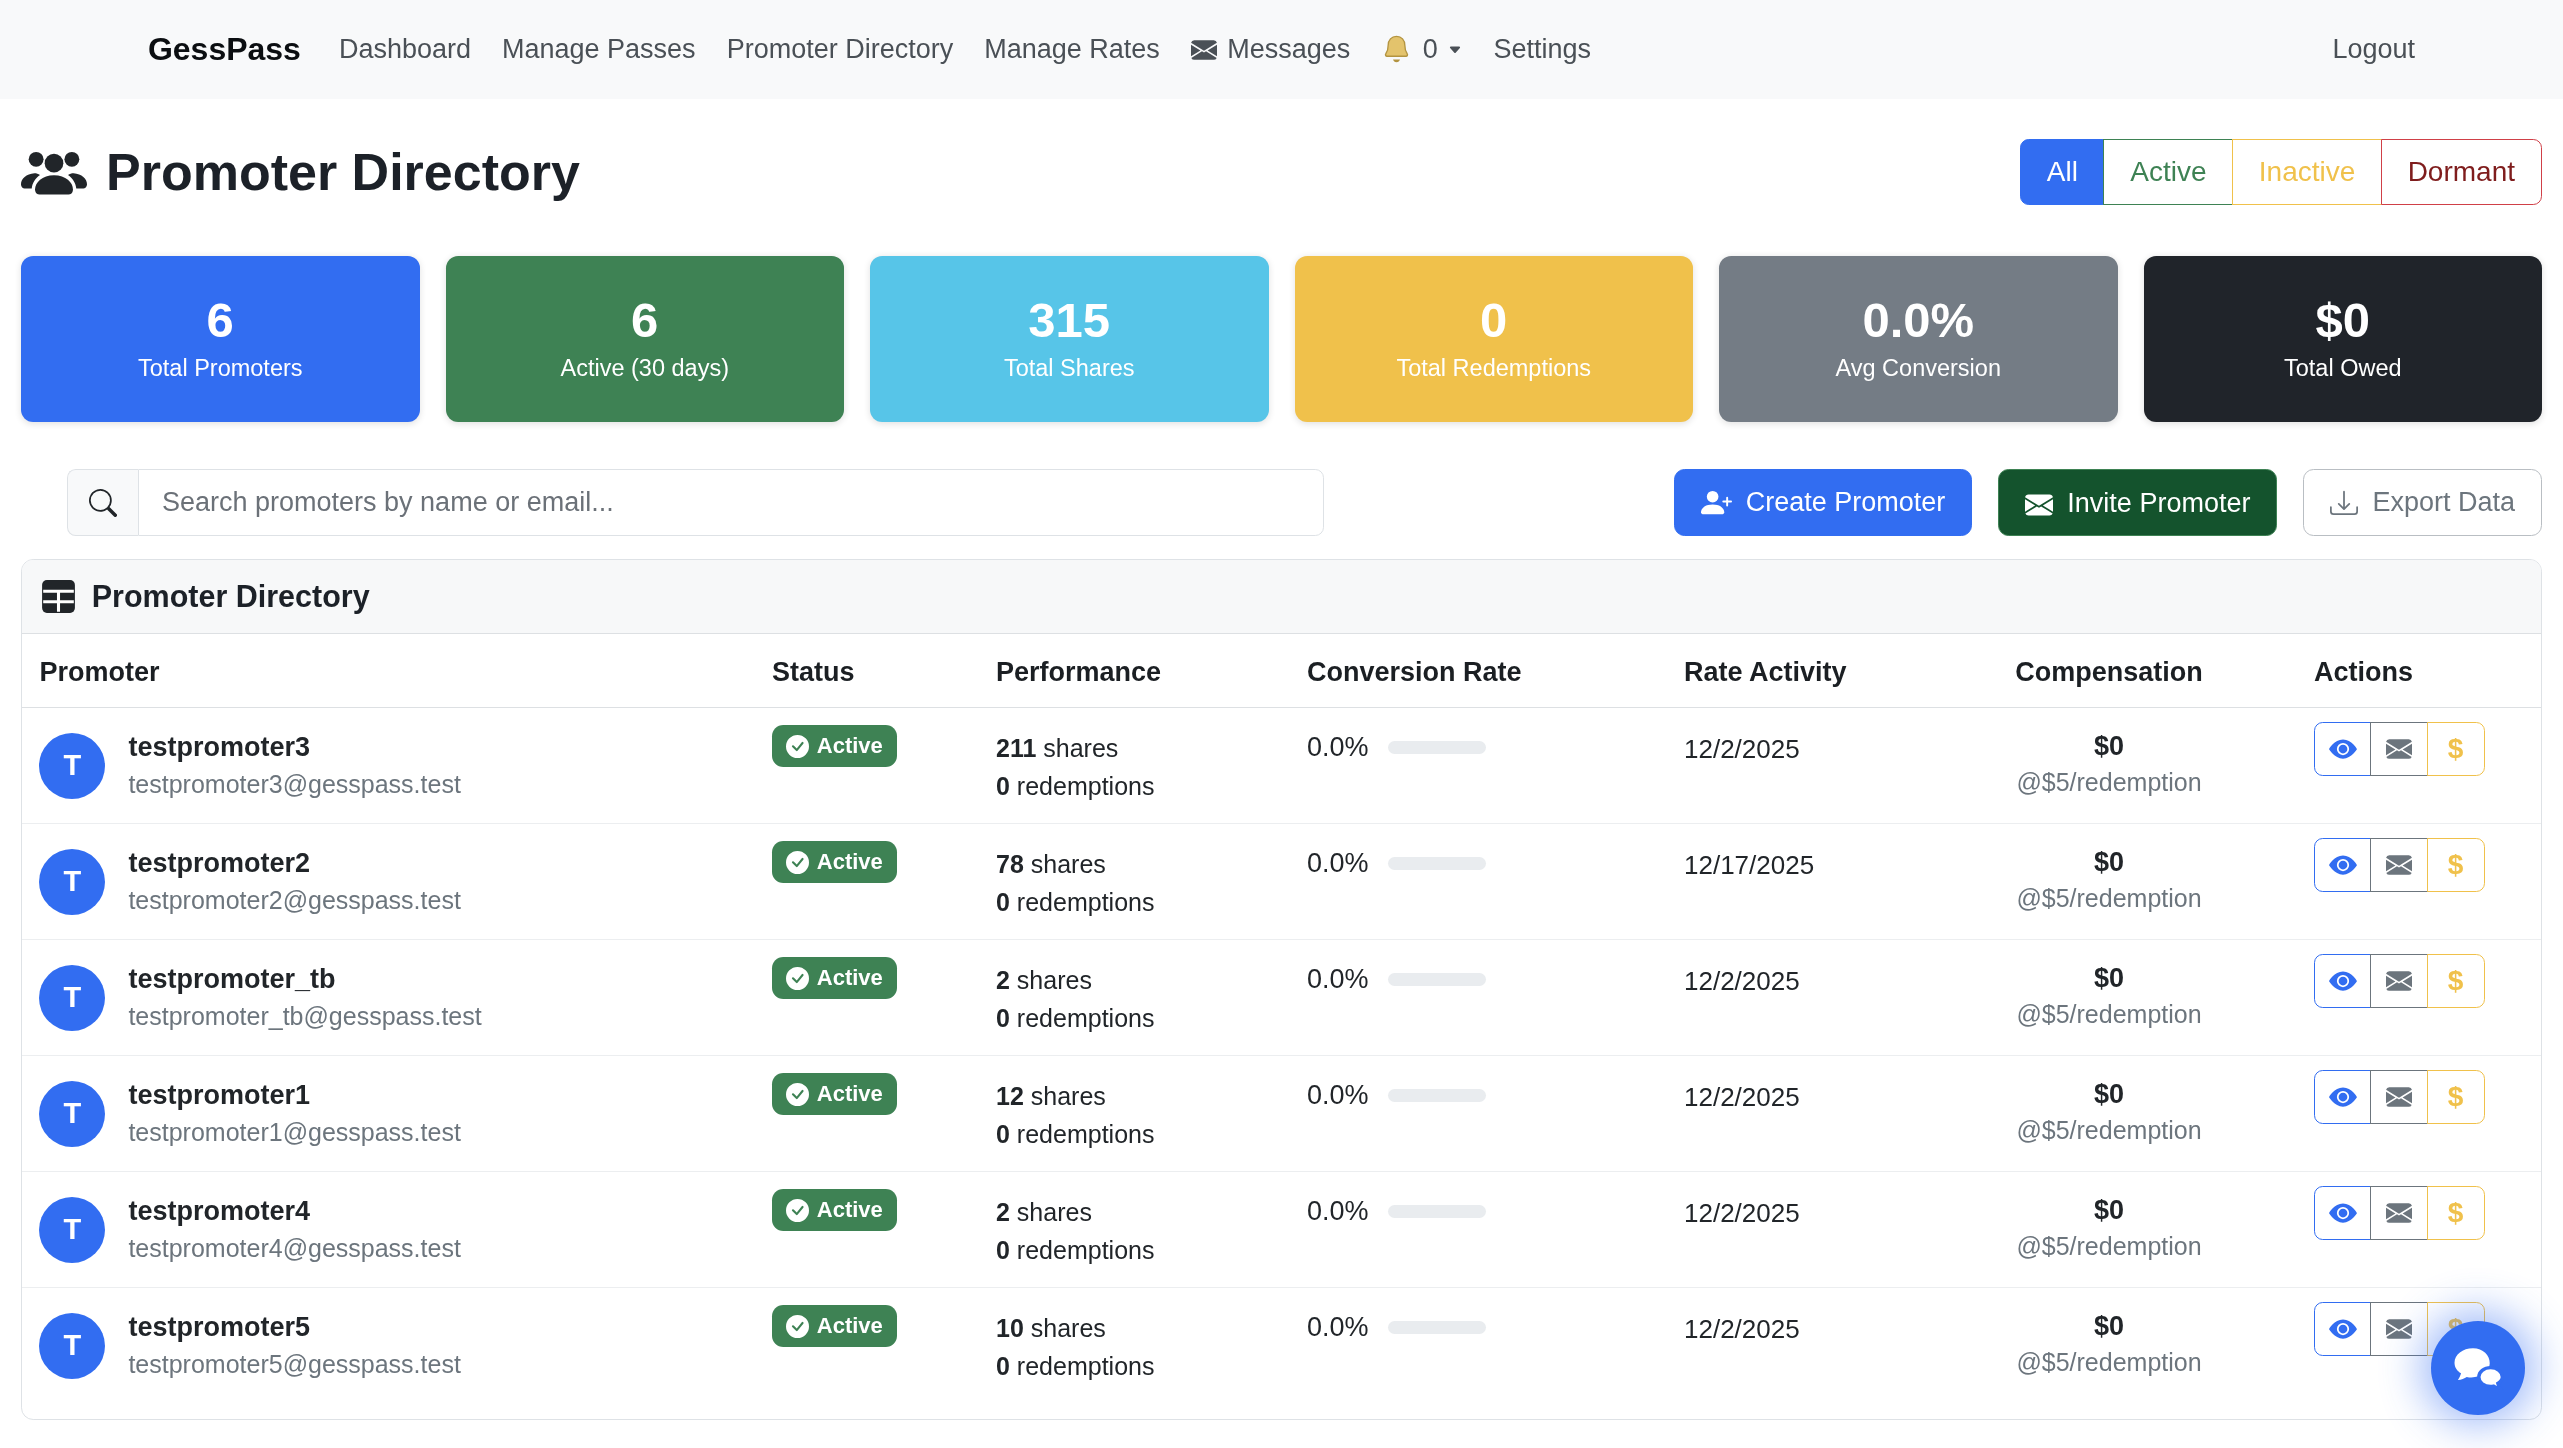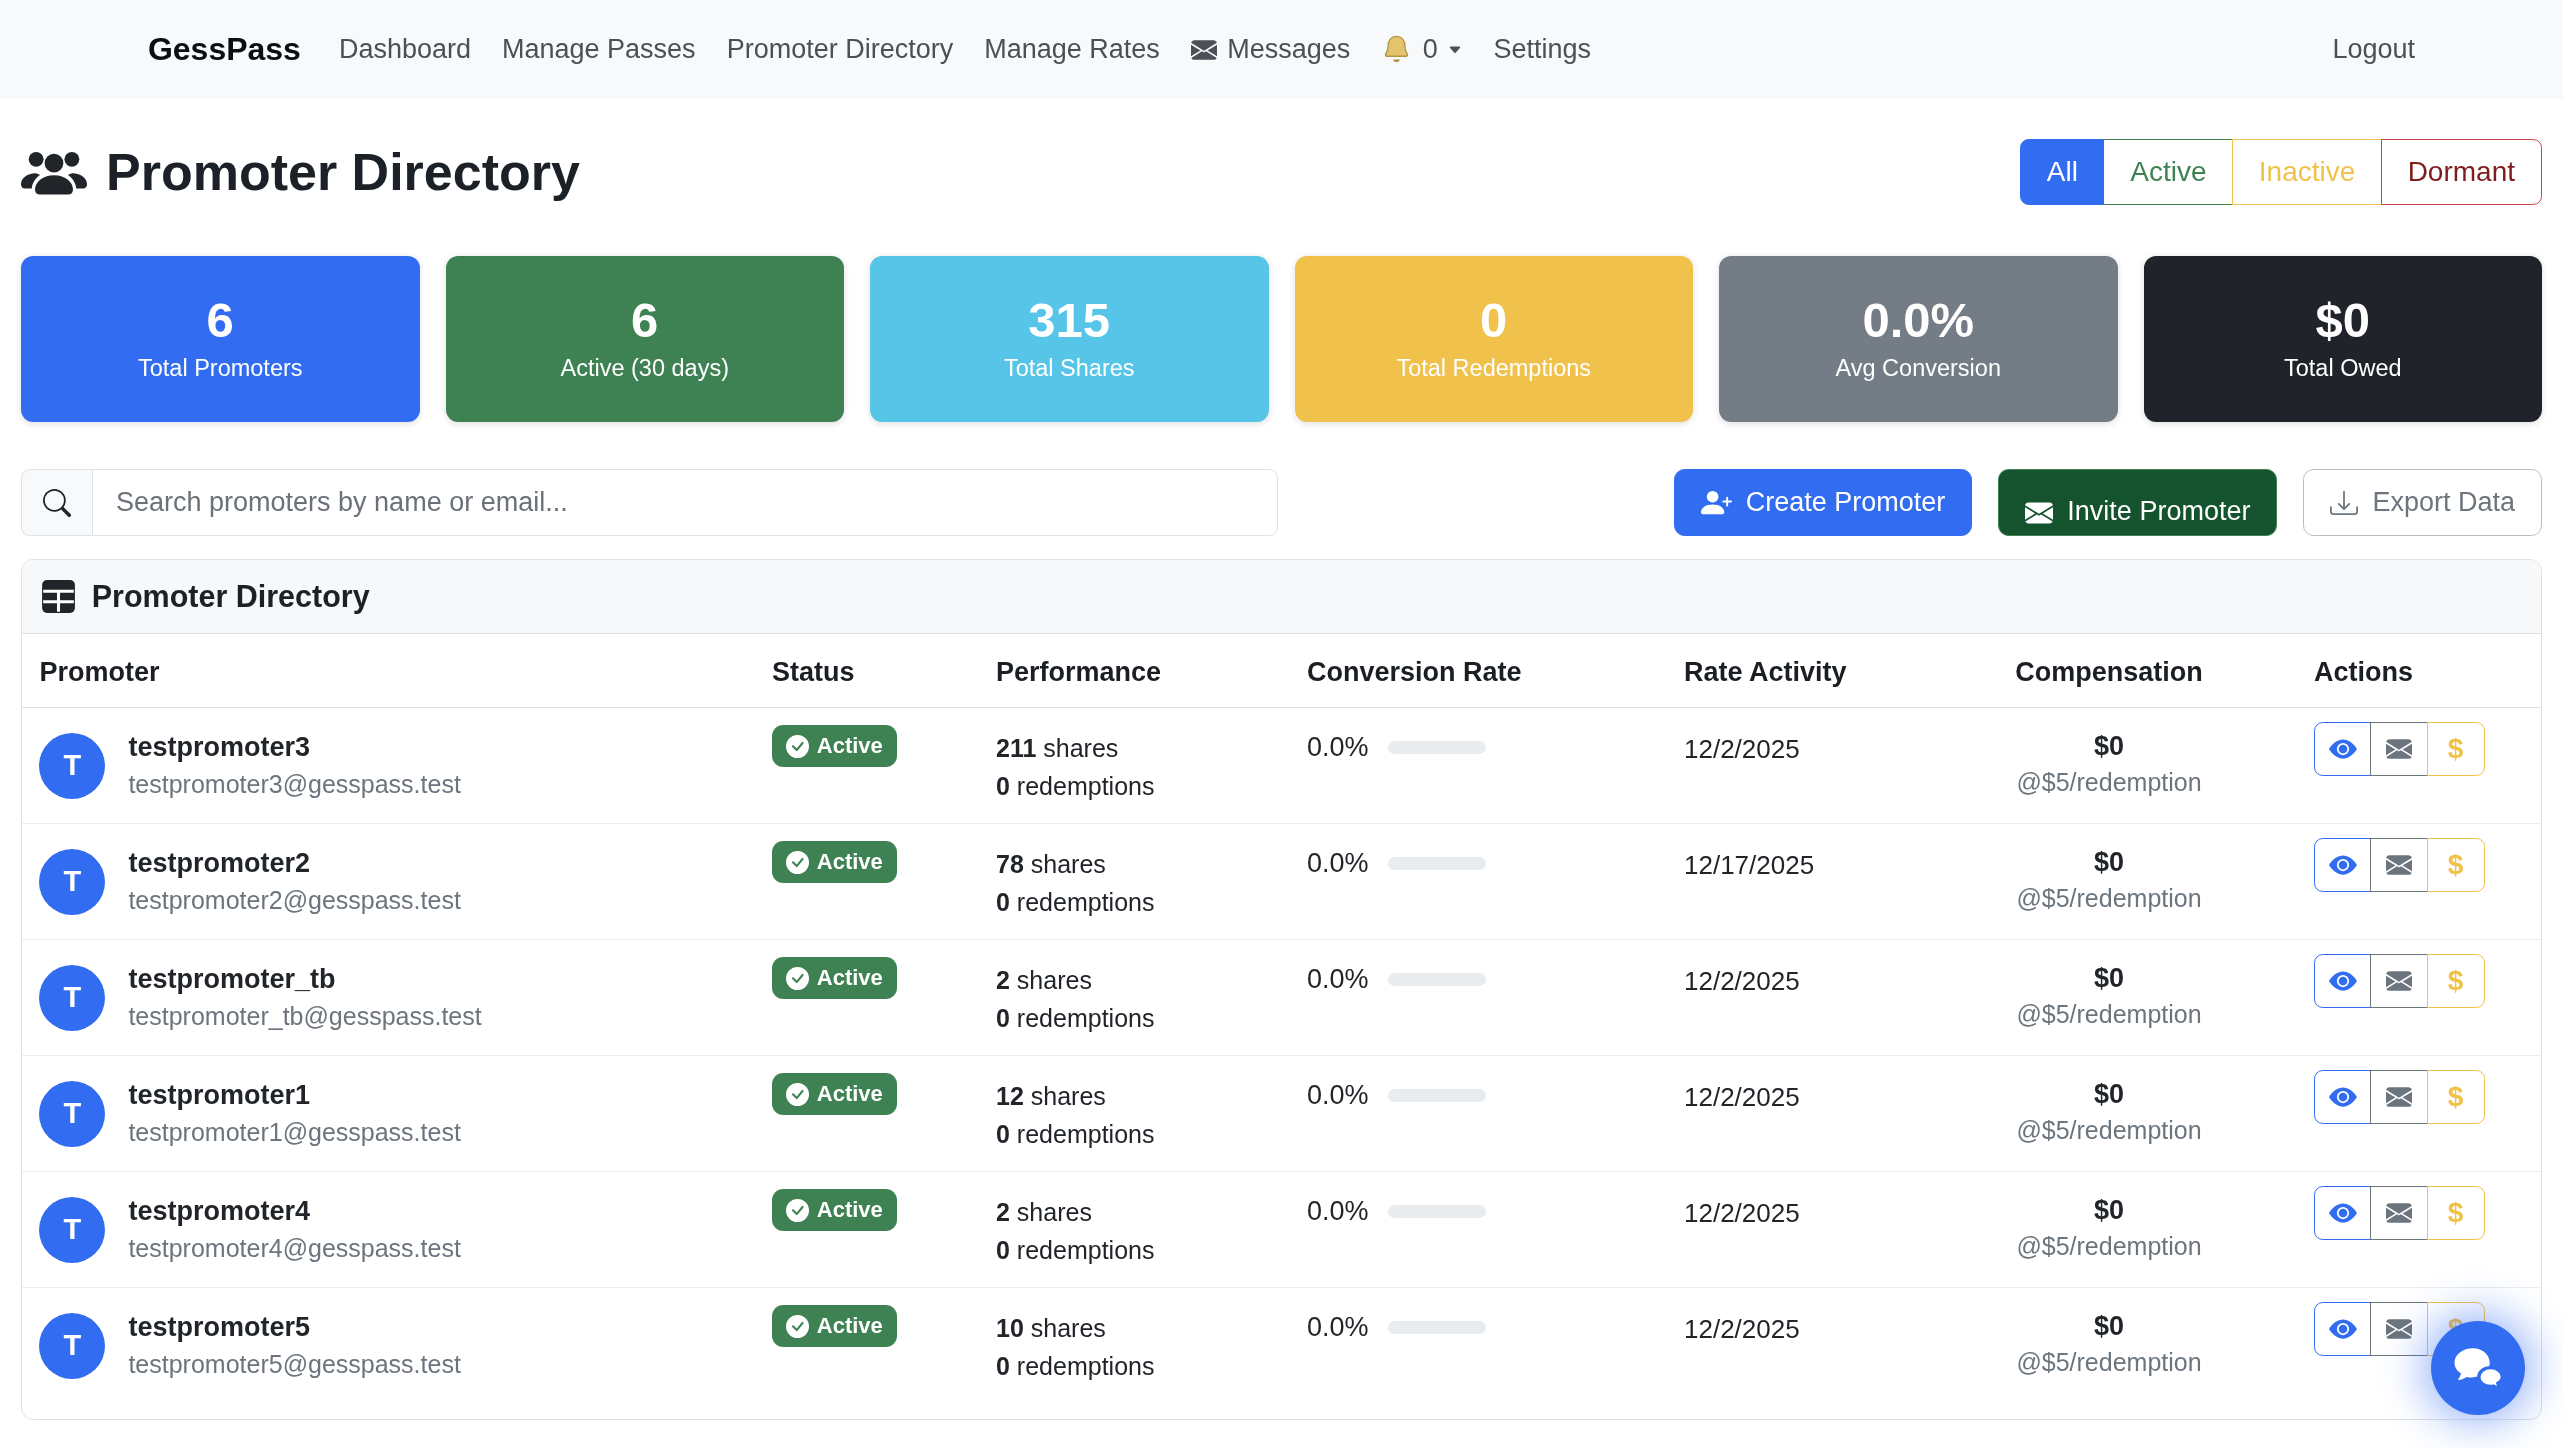--- a/index.html
+++ b/index.html
@@ -26,29 +26,29 @@
   .filter-btn:last-child { border-radius:0 8.7px 8.7px 0; }
 
   
   .stats-row { display:flex; gap:26px; margin-bottom:47px; }
   .stat-card { flex:1; height:166px; border-radius:12.2px; color:#fff; display:flex; flex-direction:column;
     align-items:center; justify-content:center; gap:10.5px; box-shadow:0 1.7px 7px rgba(0,0,0,.12); }
   .stat-value { font-size:49px; font-weight:bold; line-height:1; }
   .stat-label { font-size:23.5px; }
 
   
-  .toolbar-row { display:flex; align-items:center; justify-content:space-between; margin-bottom:23px; }
+  .toolbar-row { display:flex; align-items:center; justify-content:space-between; margin-bottom:23px;margin-left:46px; }
   .search-group { display:flex; width:1257px; height:67px; }
   .search-addon { width:71px; background:#f8f9fa; border:1.7px solid #dee2e6; border-right:none;
     border-radius:8.7px 0 0 8.7px; display:flex; align-items:center; justify-content:center; }
   .search-input { flex:1; border:1.7px solid #dee2e6; border-radius:0 8.7px 8.7px 0; font-size:27px;
     padding:0 23px; color:#212529; outline:none; font-family:inherit; }
   .search-input::placeholder { color:#6b7178; }
   .toolbar-buttons { display:flex; gap:26px; }
-  .btn { height:67px; border-radius:10.5px; font-size:27px; padding:8px 26px; display:inline-flex;
+  .btn { height:67px; border-radius:10.5px; font-size:27px; padding:16px 26px; display:inline-flex;
     align-items:center; gap:14px; cursor:pointer; border:1.7px solid transparent; font-family:inherit; white-space:nowrap; }
   .btn-blue { background:#326df1; border-color:#326df1; color:#fff; }
   .btn-green { background:#14532d; border-color:#3e8254; color:#fff;align-items:flex-end; }
   .btn-light { background:#fff; border-color:#b9bec3; color:#6c757d; }
 
   
   .card { border:1.7px solid #dee2e6; border-radius:12.2px; overflow:hidden; padding-bottom:15.7px; background:#fff; }
   .card-header { background:#f7f8f9; border-bottom:1.7px solid #dde0e3; padding:19px 19px;
     display:flex; align-items:center; gap:15.7px; font-size:30.5px; font-weight:bold; color:#1c2128; }
 

